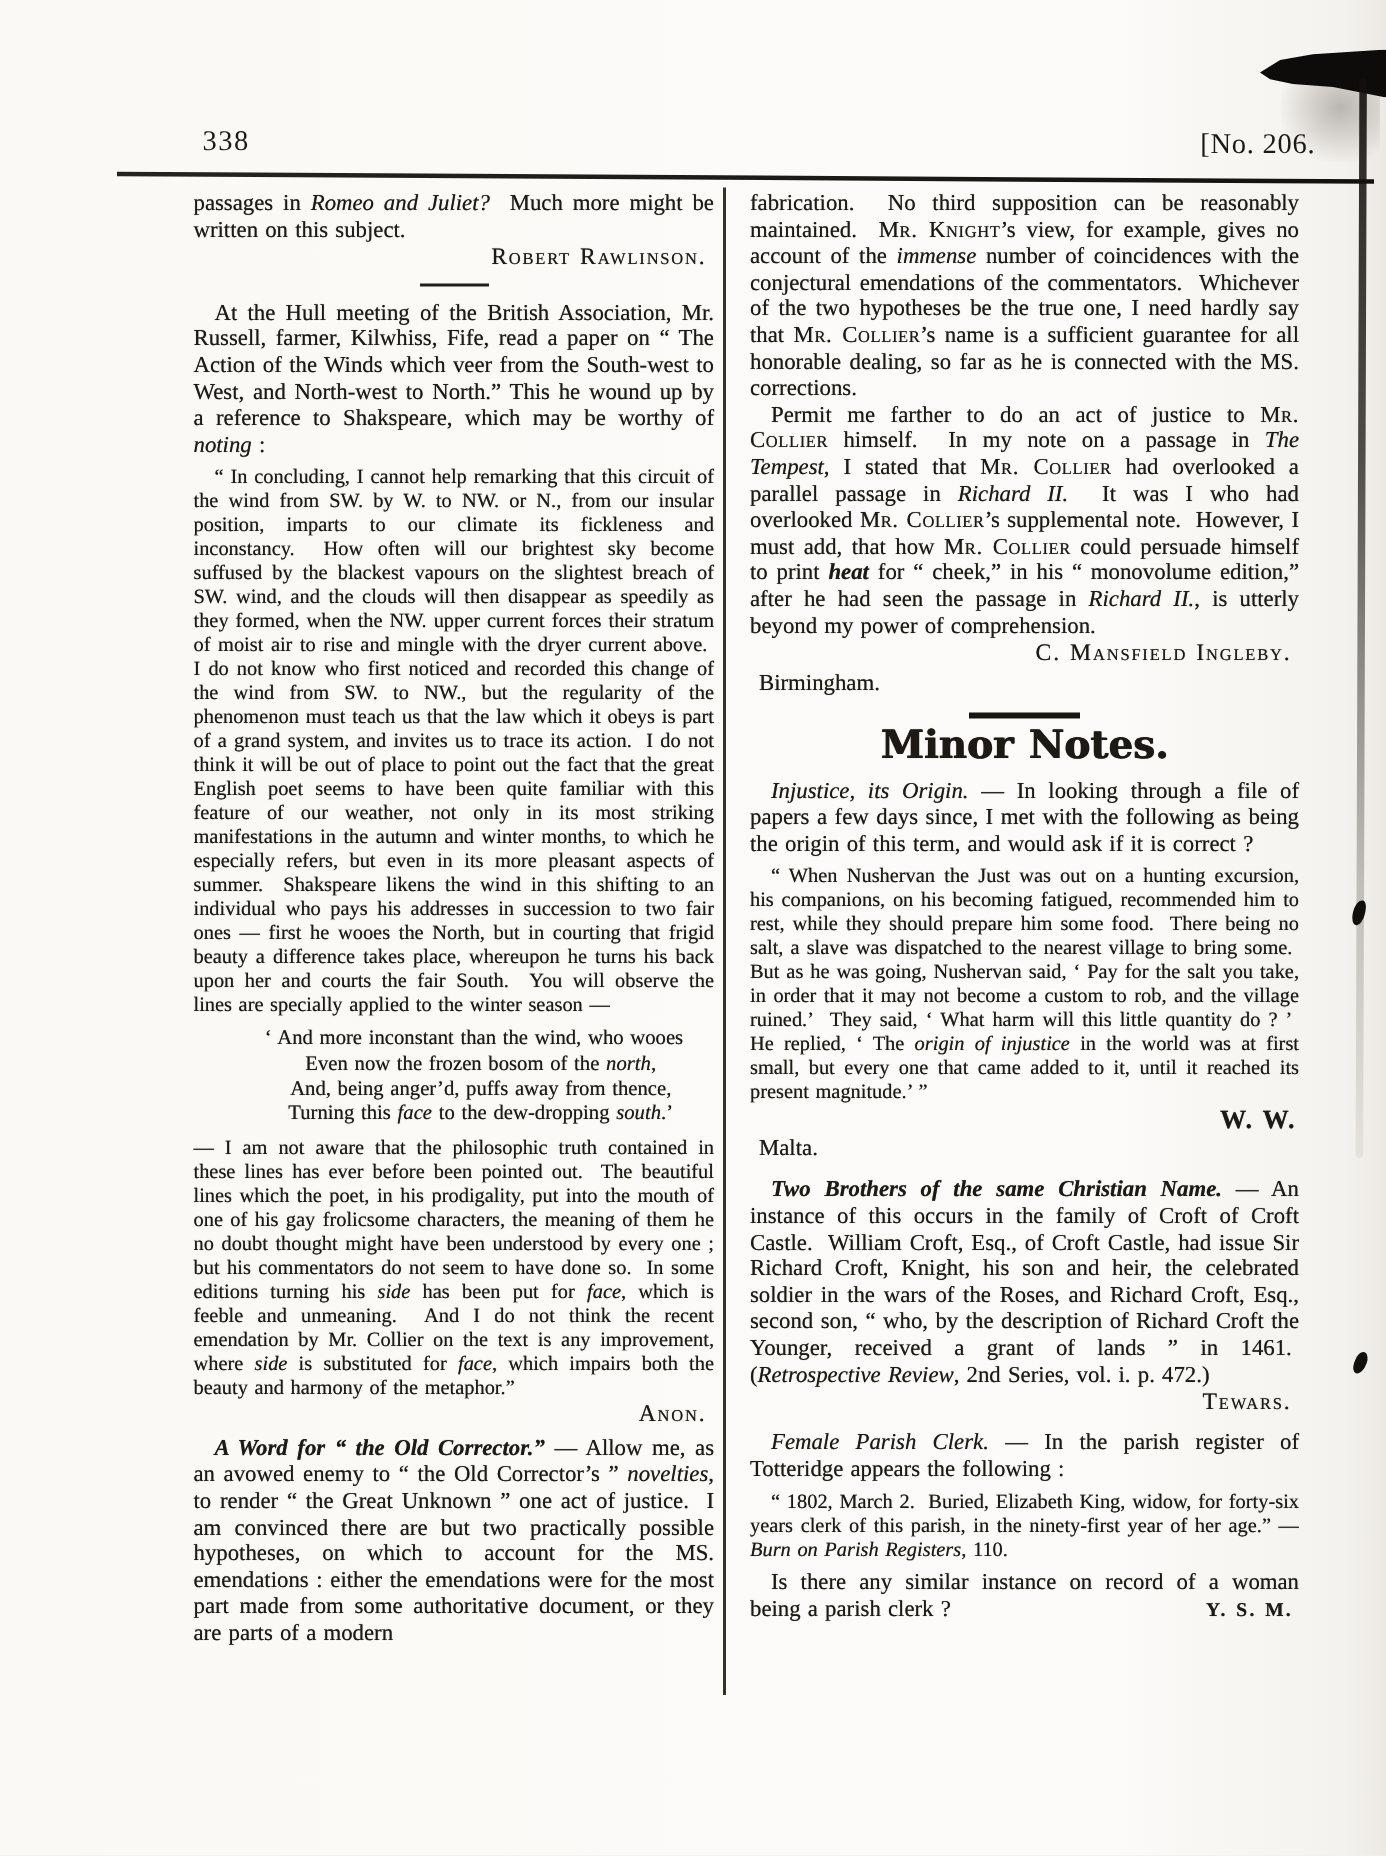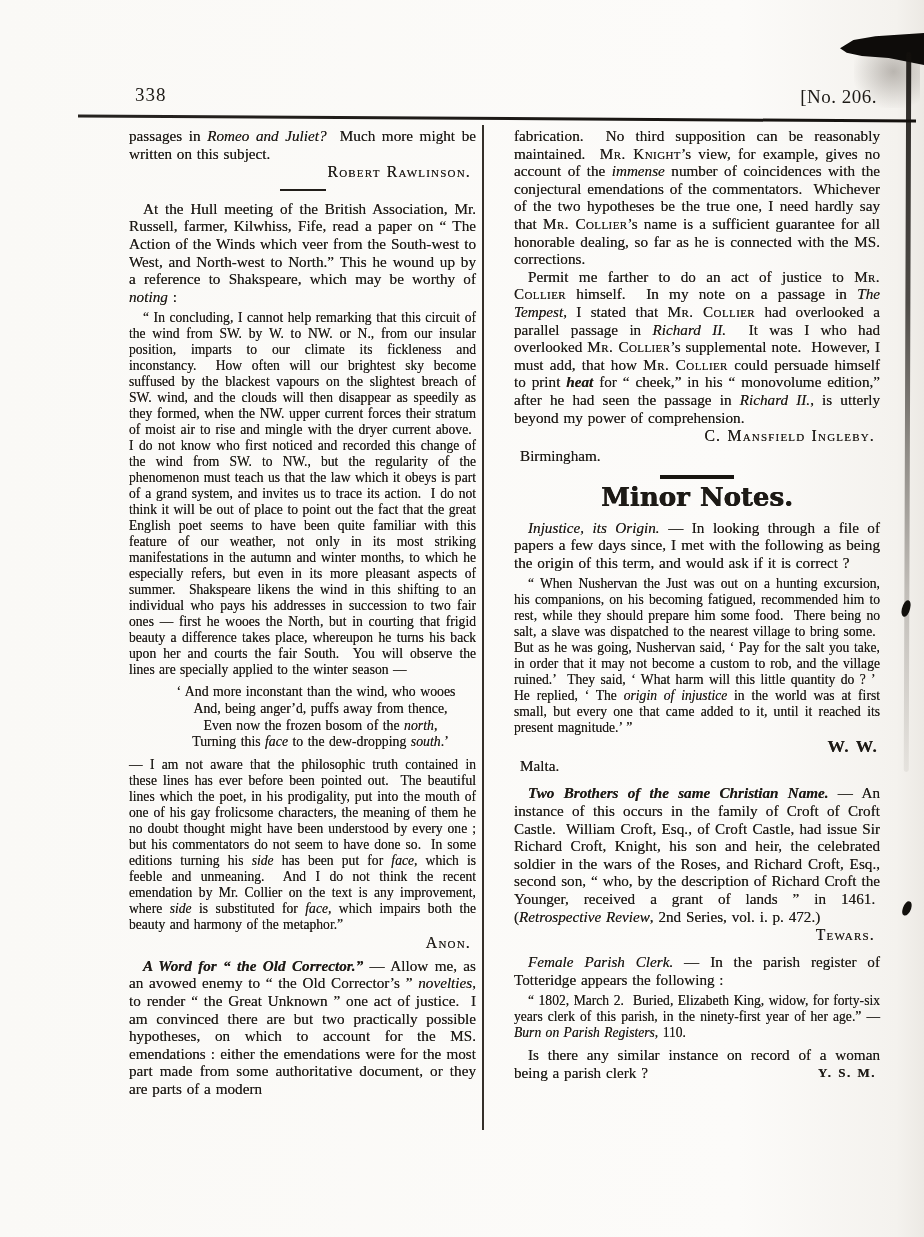--- a/index.html
+++ b/index.html
@@ -23,21 +23,21 @@
   .jtitle{position:absolute;left:505px;top:83px;transform:translateX(-50%);
     font-size:21px;font-weight:bold;letter-spacing:2.5px;white-space:nowrap;}
   .issue{position:absolute;right:47px;top:86px;font-size:19px;letter-spacing:0.5px;}
   .hrule{position:absolute;left:78px;right:8px;top:117px;height:2.5px;
     background:linear-gradient(90deg,#262320,#14110e);transform:rotate(0.35deg);}
   
   .divider{position:absolute;left:482px;top:125px;width:1.6px;height:1005px;background:#35302a;}
   .col{position:absolute;top:127px;text-align:justify;
     text-shadow:0 0 0.5px rgba(35,28,22,0.75);word-spacing:1px;}
   .colL{left:129px;width:347px;}
-  .colR{left:500px;width:366px;margin-left:14px;}
+  .colR{left:500px;width:366px;}
   p{margin:0;}
   .body{font-size:15.2px;line-height:17.6px;}
   .quote{font-size:13.6px;line-height:16px;}
   .indent{text-indent:14px;}
   .gap{margin-top:5px;}
   .gap2{margin-top:9px;}
   .sig{text-align:right;font-variant:small-caps;font-size:15.8px;line-height:18px;
     letter-spacing:1.2px;margin:1px 5px 1px 0;}
   .sig-ww{font-variant:normal;font-size:17.5px;font-weight:bold;letter-spacing:1px;margin-right:2px;}
   .place{font-size:15.2px;line-height:18px;margin:2px 0 0 6px;text-align:left;}
@@ -81,22 +81,22 @@
   <div class="divider"></div>
 
   <section class="col colL">
     <p class="body">passages in <i>Romeo and Juliet?</i>&nbsp; Much more might be written on this subject.</p>
     <p class="sig">Robert Rawlinson.</p>
     <div class="rule-s"></div>
     <p class="body indent">At the Hull meeting of the British Association, Mr. Russell, farmer, Kilwhiss, Fife, read a paper on “ The Action of the Winds which veer from the South-west to West, and North-west to North.” This he wound up by a reference to Shakspeare, which may be worthy of <i>noting</i> :</p>
     <p class="quote indent gap">“ In concluding, I cannot help remarking that this circuit of the wind from SW. by W. to NW. or N., from our insular position, imparts to our climate its fickleness and inconstancy.&nbsp; How often will our brightest sky become suffused by the blackest vapours on the slightest breach of SW. wind, and the clouds will then disappear as speedily as they formed, when the NW. upper current forces their stratum of moist air to rise and mingle with the dryer current above.&nbsp; I do not know who first noticed and recorded this change of the wind from SW. to NW., but the regularity of the phenomenon must teach us that the law which it obeys is part of a grand system, and invites us to trace its action.&nbsp; I do not think it will be out of place to point out the fact that the great English poet seems to have been quite familiar with this feature of our weather, not only in its most striking manifestations in the autumn and winter months, to which he especially refers, but even in its more pleasant aspects of summer.&nbsp; Shakspeare likens the wind in this shifting to an individual who pays his addresses in succession to two fair ones — first he wooes the North, but in courting that frigid beauty a difference takes place, whereupon he turns his back upon her and courts the fair South.&nbsp; You will observe the lines are specially applied to the winter season —</p>
     <div class="verse">
       <div class="vl">‘ And more inconstant than the wind, who wooes</div>
+      <div class="vl vi">Even now the frozen bosom of the <i>north</i>,</div>
       <div class="vl vi">And, being anger’d, puffs away from thence,</div>
-      <div class="vl vi">Even now the frozen bosom of the <i>north</i>,</div>
       <div class="vl vi">Turning this <i>face</i> to the dew-dropping <i>south</i>.’</div>
     </div>
     <p class="quote">— I am not aware that the philosophic truth contained in these lines has ever before been pointed out.&nbsp; The beautiful lines which the poet, in his prodigality, put into the mouth of one of his gay frolicsome characters, the meaning of them he no doubt thought might have been understood by every one ; but his commentators do not seem to have done so.&nbsp; In some editions turning his <i>side</i> has been put for <i>face</i>, which is feeble and unmeaning.&nbsp; And I do not think the recent emendation by Mr. Collier on the text is any improvement, where <i>side</i> is substituted for <i>face</i>, which impairs both the beauty and harmony of the metaphor.”</p>
     <p class="sig">Anon.</p>
     <p class="body indent gap"><b><i>A Word for “ the Old Corrector.”</i></b> — Allow me, as an avowed enemy to “ the Old Corrector’s ” <i>novelties</i>, to render “ the Great Unknown ” one act of justice.&nbsp; I am convinced there are but two practically possible hypotheses, on which to account for the MS. emendations : either the emendations were for the most part made from some authoritative document, or they are parts of a modern</p>
   </section>
 
   <section class="col colR">
     <p class="body">fabrication.&nbsp; No third supposition can be reasonably maintained.&nbsp; <span class="sc">Mr. Knight</span>’s view, for example, gives no account of the <i>immense</i> number of coincidences with the conjectural emendations of the commentators.&nbsp; Whichever of the two hypotheses be the true one, I need hardly say that <span class="sc">Mr. Collier</span>’s name is a sufficient guarantee for all honorable dealing, so far as he is connected with the MS. corrections.</p>
     <p class="body indent">Permit me farther to do an act of justice to <span class="sc">Mr. Collier</span> himself.&nbsp; In my note on a passage in <i>The Tempest</i>, I stated that <span class="sc">Mr. Collier</span> had overlooked a parallel passage in <i>Richard II.</i>&nbsp; It was I who had overlooked <span class="sc">Mr. Collier</span>’s supplemental note.&nbsp; However, I must add, that how <span class="sc">Mr. Collier</span> could persuade himself to print <b><i>heat</i></b> for “ cheek,” in his “ monovolume edition,” after he had seen the passage in <i>Richard II.</i>, is utterly beyond my power of comprehension.</p>

